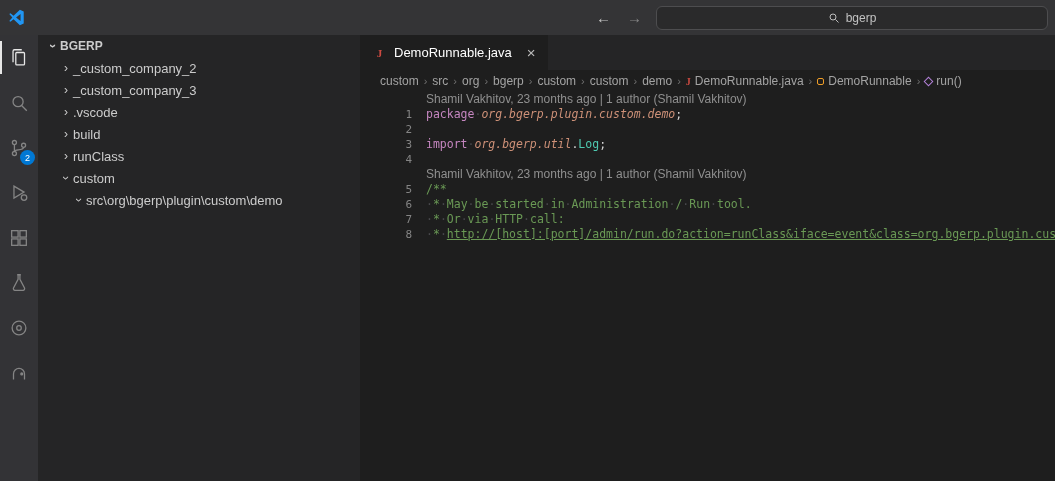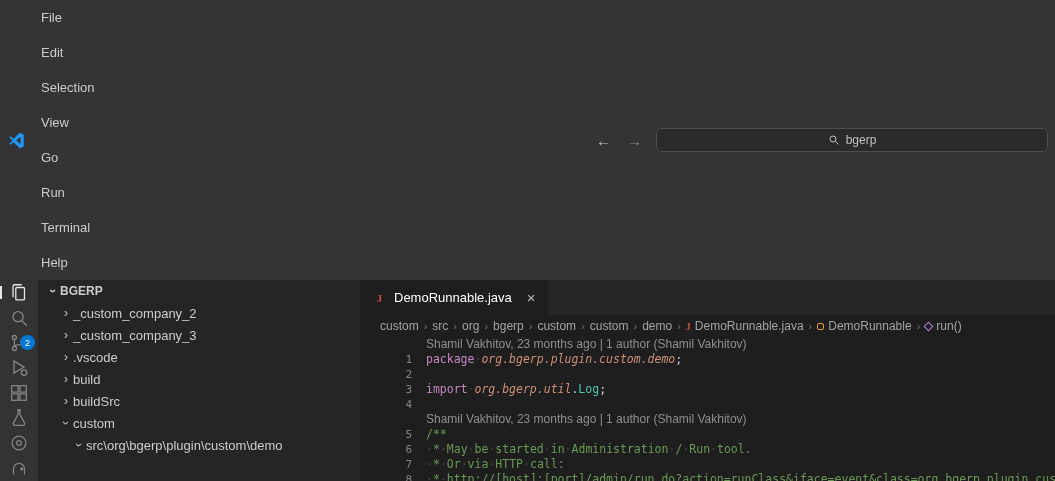--- a/index.html
+++ b/index.html
@@ -69,30 +69,20 @@
 <body>
 
 <div class="app">
 
   <div class="titlebar">
     <div class="logo">
       <svg width="17" height="17" viewBox="0 0 16 16">
           <path fill="#2196f3" d="M11.2.6 5.2 6.3 2.3 4.1l-1.1.6 2.9 3.3-2.9 3.3 1.1.6 2.9-2.2 6 5.7 3.6-1.7V2.3L11.2.6zm.6 4.1v6.6L7.6 8l4.2-3.3z"></path>
         </svg>
     </div>
-    <div class="menus" id="menus">
-        <span class="menu-item">File</span>
-        <span class="menu-item">Edit</span>
-        <span class="menu-item">Selection</span>
-        <span class="menu-item">View</span>
-        <span class="menu-item">Go</span>
-        <span class="menu-item">Run</span>
-        <span class="menu-item">Terminal</span>
-        <span class="menu-item">Help</span>
-      </div>
     <div class="tb-spacer"></div>
     <div class="nav-arrows">
       <span class="bk">←</span>
       <span class="fwd">→</span>
     </div>
     <div class="cmd">
       <svg width="12" height="12" viewBox="0 0 24 24" style="stroke:#bdbdbd;fill:none;stroke-width:2">
           <circle cx="10" cy="10" r="6"></circle>
           <path d="M15 15l6 6"></path>
         </svg>
@@ -175,21 +165,21 @@
           <div class="trow" style="padding-left: 21px;">
             <span class="chev">›</span>
             <span class="lbl">.vscode</span>
           </div>
           <div class="trow" style="padding-left: 21px;">
             <span class="chev">›</span>
             <span class="lbl">build</span>
           </div>
           <div class="trow" style="padding-left: 21px;">
             <span class="chev">›</span>
-            <span class="lbl">buildSrc</span>
+            <span class="lbl">runClass</span>
           </div>
           <div class="trow" style="padding-left: 21px;">
             <span class="chev exp">›</span>
             <span class="lbl">custom</span>
           </div>
           <div class="trow" style="padding-left: 34px;">
             <span class="chev exp">›</span>
             <span class="lbl">src\org\bgerp\plugin\custom\demo</span>
           </div>
         </div>

